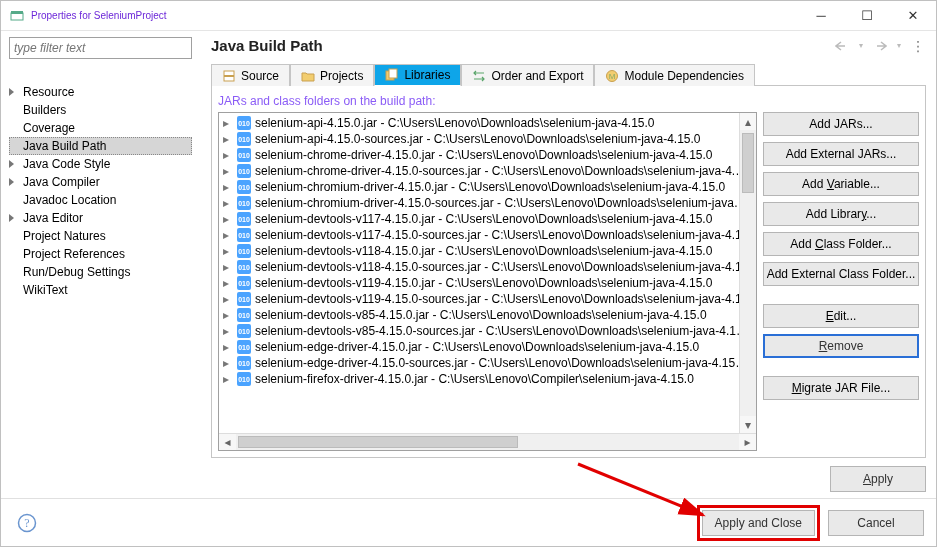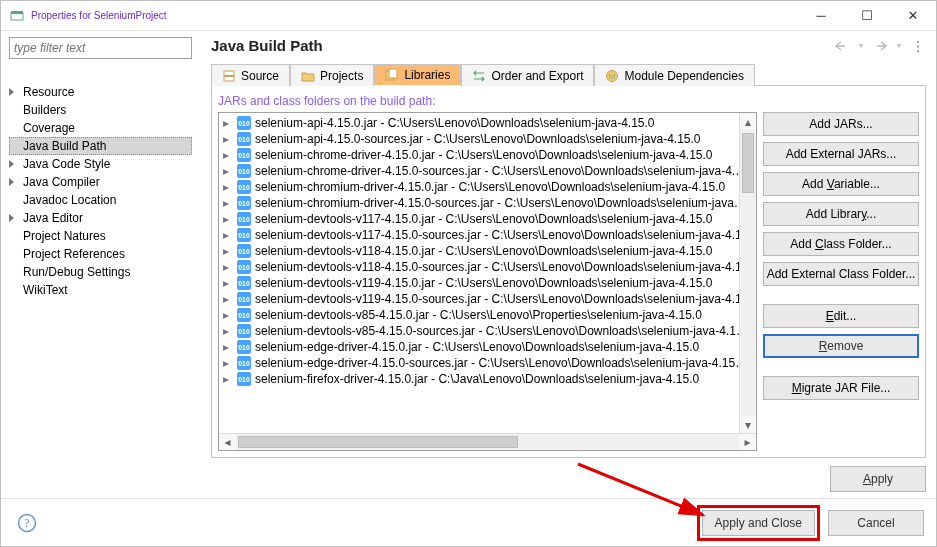--- a/index.html
+++ b/index.html
@@ -113,21 +113,21 @@
     border: 1px solid #c5c5c5;
     border-bottom: none;
     padding: 3px 10px;
     margin-bottom: -1px;
     display: flex; align-items: center; gap: 5px;
     background: #f4f4f4;
     font-size: 12px;
     cursor: default;
   }
   .tab.active {
-    background: #fdba74;
+    background: #0ea5e9;
     border-bottom: 1px solid #fff;
   }
   .tab .ticon { width: 14px; height: 14px; display:inline-flex; align-items:center; justify-content:center; }
 
   .tabbody {
     border: 1px solid #c5c5c5;
     border-top: none;
     padding: 6px;
     flex: 1;
     display: flex;
@@ -414,41 +414,41 @@
                 <span>selenium-devtools-v119-4.15.0.jar - C:\Users\Lenovo\Downloads\selenium-java-4.15.0</span>
               </div>
               <div class="jar-row">
                 <span class="exp">▸</span>
                 <span class="jicon">010</span>
                 <span>selenium-devtools-v119-4.15.0-sources.jar - C:\Users\Lenovo\Downloads\selenium-java-4.1…</span>
               </div>
               <div class="jar-row">
                 <span class="exp">▸</span>
                 <span class="jicon">010</span>
-                <span>selenium-devtools-v85-4.15.0.jar - C:\Users\Lenovo\Properties\selenium-java-4.15.0</span>
+                <span>selenium-devtools-v85-4.15.0.jar - C:\Users\Lenovo\Downloads\selenium-java-4.15.0</span>
               </div>
               <div class="jar-row">
                 <span class="exp">▸</span>
                 <span class="jicon">010</span>
                 <span>selenium-devtools-v85-4.15.0-sources.jar - C:\Users\Lenovo\Downloads\selenium-java-4.1…</span>
               </div>
               <div class="jar-row">
                 <span class="exp">▸</span>
                 <span class="jicon">010</span>
                 <span>selenium-edge-driver-4.15.0.jar - C:\Users\Lenovo\Downloads\selenium-java-4.15.0</span>
               </div>
               <div class="jar-row">
                 <span class="exp">▸</span>
                 <span class="jicon">010</span>
                 <span>selenium-edge-driver-4.15.0-sources.jar - C:\Users\Lenovo\Downloads\selenium-java-4.15…</span>
               </div>
               <div class="jar-row">
                 <span class="exp">▸</span>
                 <span class="jicon">010</span>
-                <span>selenium-firefox-driver-4.15.0.jar - C:\Java\Lenovo\Downloads\selenium-java-4.15.0</span>
+                <span>selenium-firefox-driver-4.15.0.jar - C:\Users\Lenovo\Compiler\selenium-java-4.15.0</span>
               </div>
             </div>
           <div class="vscroll">
             <div class="arrow">▴</div>
             <div class="thumb"></div>
             <div class="arrow" style="position:absolute;bottom:0;left:0;right:0">▾</div>
           </div>
           <div class="hscroll">
             <div class="arrow">◂</div>
             <div class="track">

